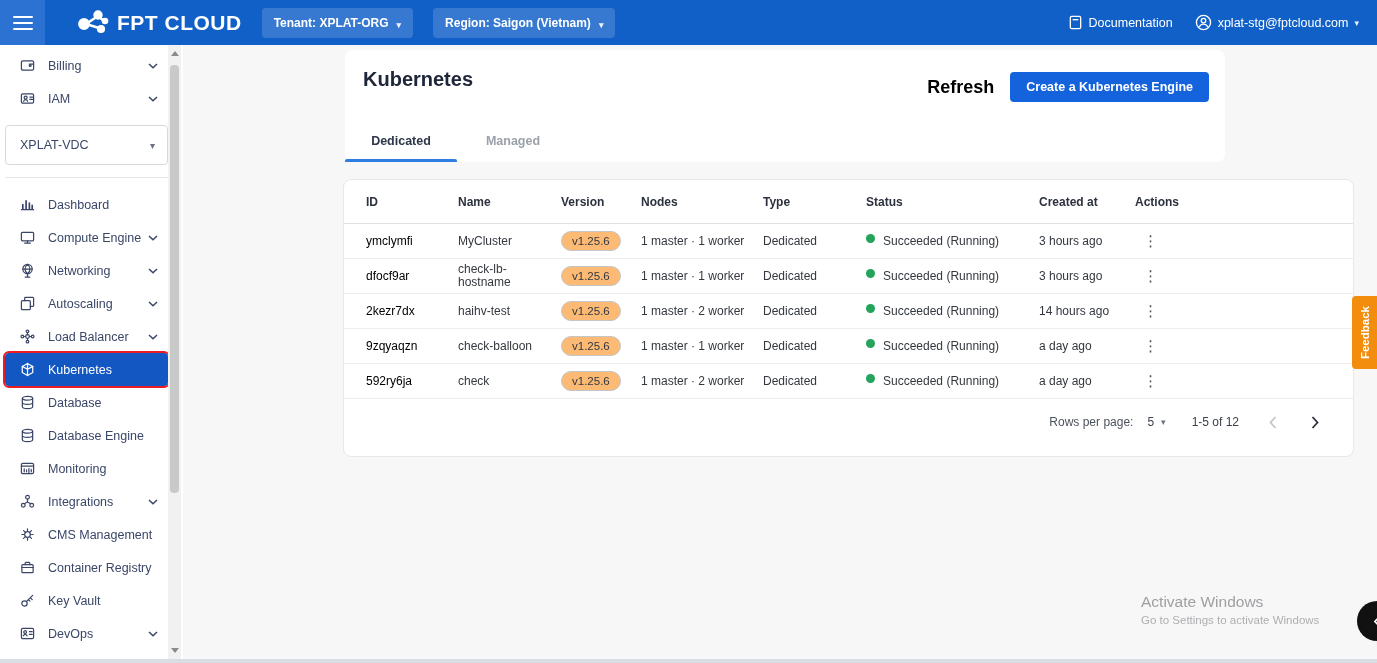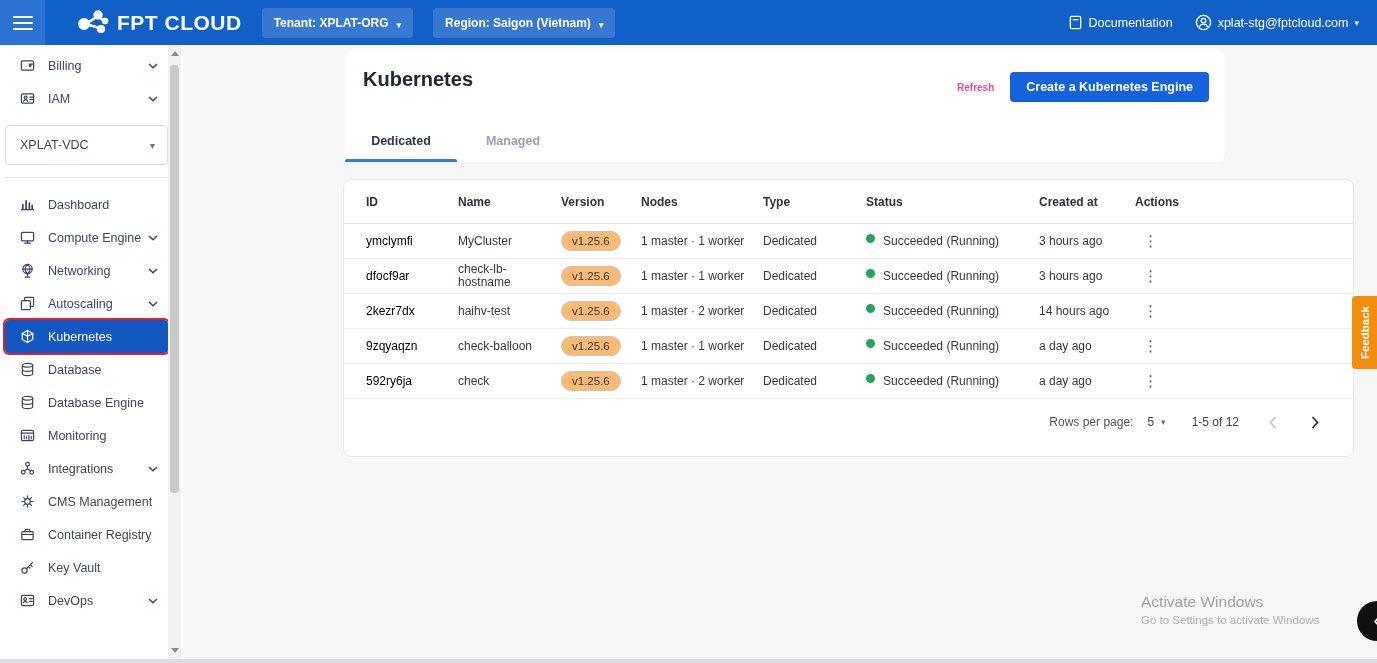--- a/index.html
+++ b/index.html
@@ -37,21 +37,21 @@
   .vdc-select .v-caret { margin-left:auto; font-size:10px; color:#6a7284; }
   .side-divider { height:1px; background:#e4e7eb; margin:12px 15px 4px 5px; }
 
   
   .content { position:absolute; left:183px; top:45px; width:1194px; height:618px; background:#f7f7f8; }
 
   .head-panel { position:absolute; left:162px; top:5px; width:880px; height:112px; background:#fff; border-radius:8px; }
   .page-title { position:absolute; left:18px; top:18px; font-size:20px; font-weight:700; color:#20263a; }
   .page-sub { position:absolute; left:18px; top:50px; font-size:12.5px; color:#4f5761; }
   .head-actions { position:absolute; right:16px; top:22px; display:flex; align-items:center; gap:16px; }
-  .refresh-btn { background:none; border:none; font-family:inherit; font-size:10px; font-weight:700; color:#ec4899; cursor:pointer; }
+  .refresh-btn { background:none; border:none; font-family:inherit; font-size:18px; font-weight:700; color:#000000; cursor:pointer; }
   .create-btn { background:#1463dd; color:#fff; border:none; font-family:inherit; font-size:12.5px; font-weight:700; height:30px; padding:0 16px; border-radius:4px; cursor:pointer; }
   .tabs { position:absolute; left:0; bottom:0; display:flex; height:28px; }
   .tab { width:112px; text-align:center; font-size:12.5px; cursor:pointer; position:relative; color:#9ba1aa; font-weight:600; }
   .tab.active { color:#2d3748; font-weight:700; }
   .tab.active .tab-line { position:absolute; left:0; bottom:0; width:100%; height:3px; background:#2e7de0; border-radius:2px 2px 0 0; }
 
   .card { position:absolute; left:160px; top:134px; width:1011px; height:278px; background:#fff; border:1px solid #e7e8ea; border-radius:8px; overflow:hidden; }
   .t-grid { display:grid; grid-template-columns:92px 103px 80px 122px 103px 173px 96px 1fr; padding:0 22px; align-items:center; }
   .t-head { height:44px; border-bottom:1px solid #dfe1e4; font-size:12px; font-weight:700; color:#2b313d; }
   .t-row { height:35px; border-bottom:1px solid #ededee; font-size:12px; color:#33383f; }
@@ -212,20 +212,38 @@
         </span>
       </div>
       <div class="side-item">
         <span class="s-icon">
           <svg viewBox="0 0 16 16" stroke-linecap="round" stroke-linejoin="round">
             <rect x="1.5" y="5" width="9.5" height="9.5" rx="1"></rect>
             <path d="M5 5V2.2a.7.7 0 0 1 .7-.7h8.1a.7.7 0 0 1 .7.7v8.1a.7.7 0 0 1-.7.7H11"></path>
           </svg>
         </span>
         <span>Autoscaling</span>
+        <span class="s-chev">
+          <svg width="10" height="6" viewBox="0 0 10 6">
+            <polyline points="1,1 5,4.8 9,1" fill="none" stroke="currentColor" stroke-width="1.5"></polyline>
+          </svg>
+        </span>
+      </div>
+      <div class="side-item">
+        <span class="s-icon">
+          <svg viewBox="0 0 16 16" stroke-linecap="round" stroke-linejoin="round">
+            <circle cx="8" cy="8" r="2"></circle>
+            <circle cx="8" cy="2.5" r="1.4"></circle>
+            <circle cx="8" cy="13.5" r="1.4"></circle>
+            <circle cx="2.5" cy="8" r="1.4"></circle>
+            <circle cx="13.5" cy="8" r="1.4"></circle>
+            <path d="M8 4.5V6M8 10v1.5M4.5 8H6M10 8h1.5"></path>
+          </svg>
+        </span>
+        <span>Load Balancer</span>
         <span class="s-chev">
           <svg width="10" height="6" viewBox="0 0 10 6">
             <polyline points="1,1 5,4.8 9,1" fill="none" stroke="currentColor" stroke-width="1.5"></polyline>
           </svg>
         </span>
       </div>
       <div class="side-item active">
         <span class="s-icon">
           <svg viewBox="0 0 16 16" stroke-linecap="round" stroke-linejoin="round">
             <path d="M8 1.5l5.6 3.2v6.6L8 14.5l-5.6-3.2V4.7z"></path>

